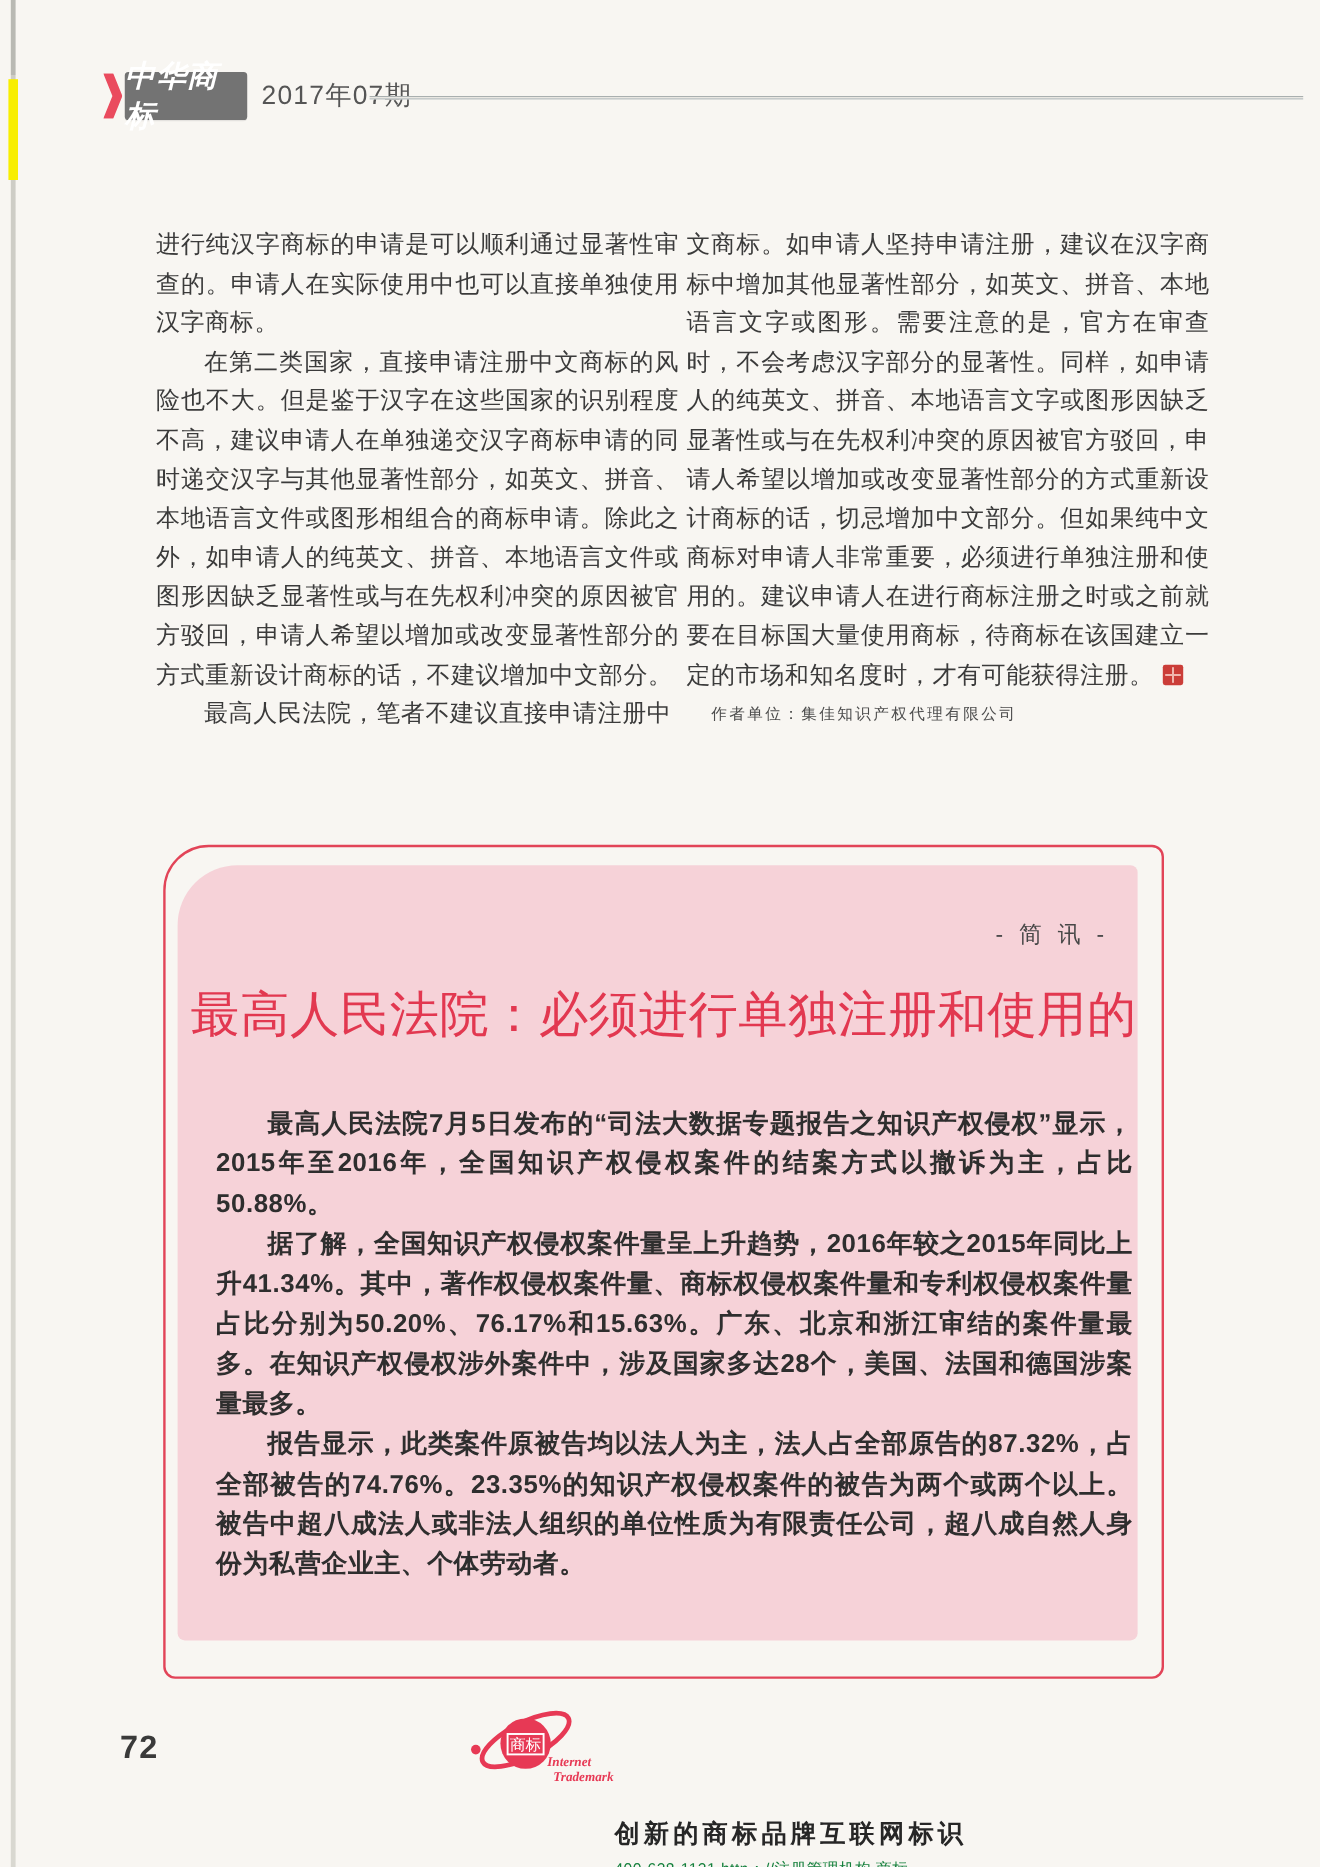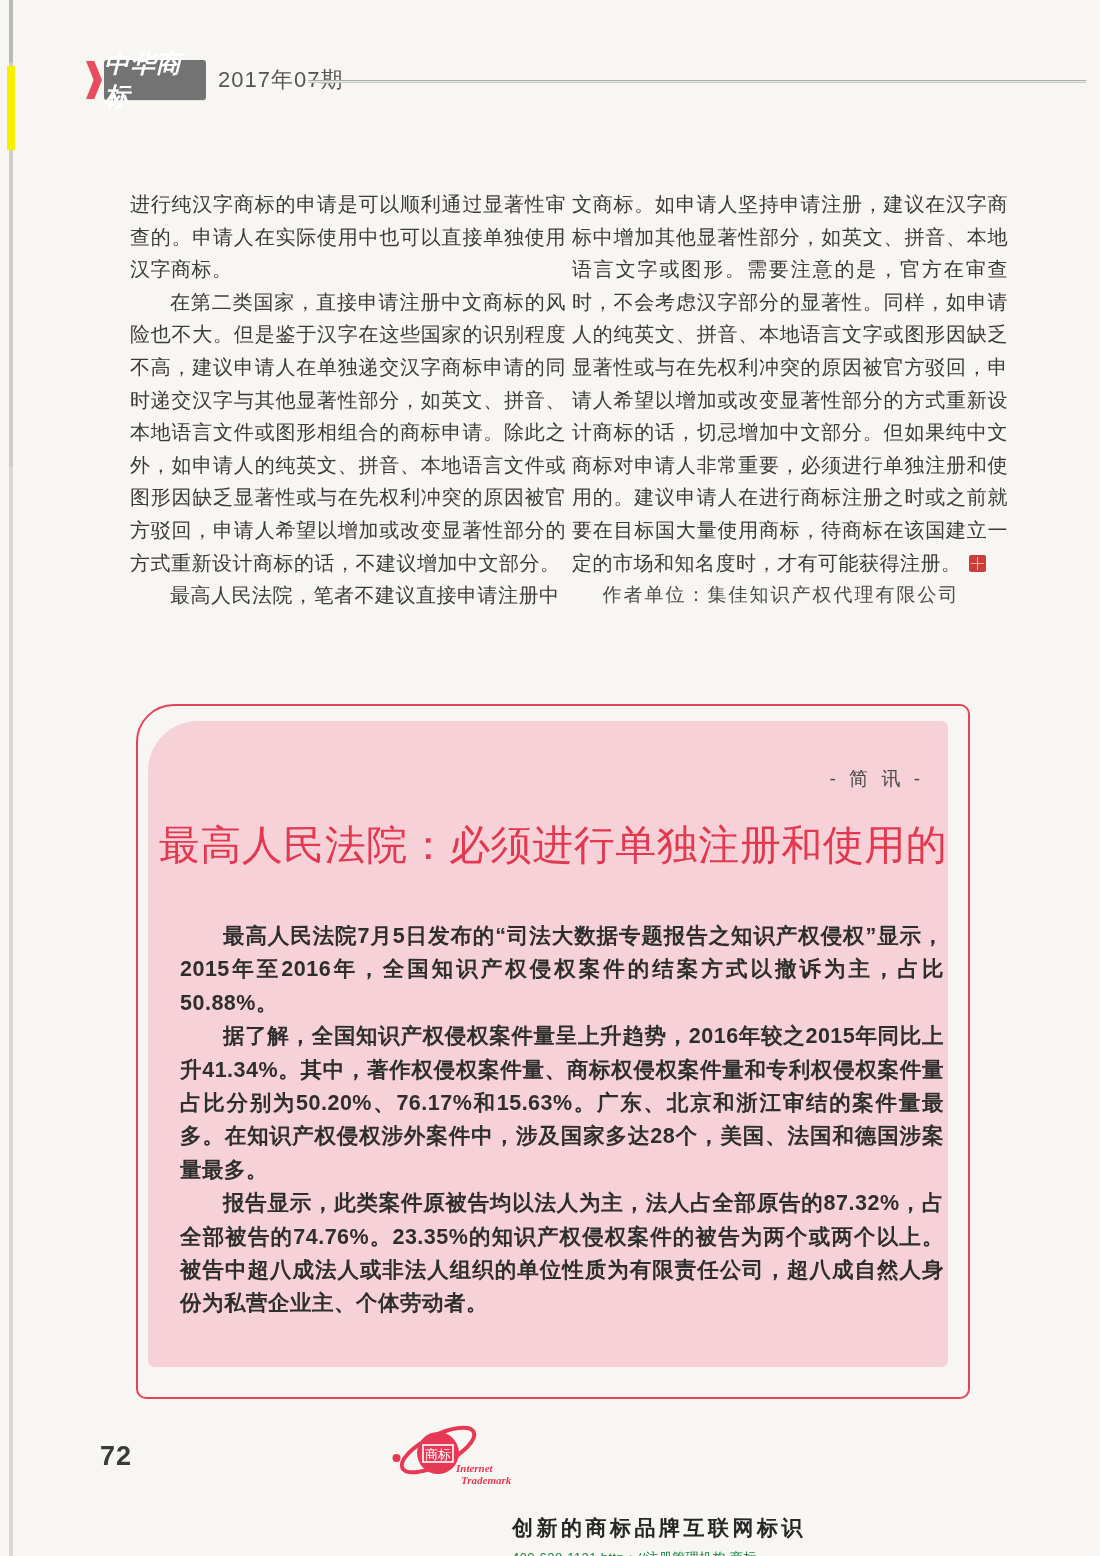--- a/index.html
+++ b/index.html
@@ -25,21 +25,21 @@
   .header-rule{position:absolute;left:308px;top:80px;width:778px;height:3px;
     background:linear-gradient(#a9afaf 34%,#e9e7e2 34% 64%,#c6cbcb 64%);}
 
   
   .columns{position:absolute;left:130px;top:188px;width:886px;display:flex;gap:6px;}
   .col{width:436px;font-size:20px;line-height:32.6px;color:#3b3b3b;text-align:justify;
     letter-spacing:.5px;}
   .col p{margin:0;}
   .indent{text-indent:2em;}
   .author-note{margin-top:10px;font-family:"Liberation Serif","DejaVu Serif",serif;
-    color:#4c4c4c;font-size:19px;text-indent:1.6em;letter-spacing:2px;}
+    color:#4c4c4c;font-size:13px;text-indent:1.6em;letter-spacing:2px;}
   .seal{display:inline-block;width:17px;height:17px;background:#cb3d38;border-radius:2px;
     vertical-align:-2px;margin-left:7px;padding:2px;box-sizing:border-box;}
   .seal-inner{display:block;width:100%;height:100%;
     background:linear-gradient(to right,transparent 44%,#f0b5ae 44% 56%,transparent 56%),
                linear-gradient(to bottom,transparent 44%,#f0b5ae 44% 56%,transparent 56%);}
 
   
   .brief-box{position:absolute;left:136px;top:704px;width:834px;height:695px;
     border:2px solid #e24458;border-radius:38px 10px 10px 10px;box-sizing:border-box;}
   .brief-panel{position:absolute;left:10px;top:15px;right:20px;bottom:30px;

